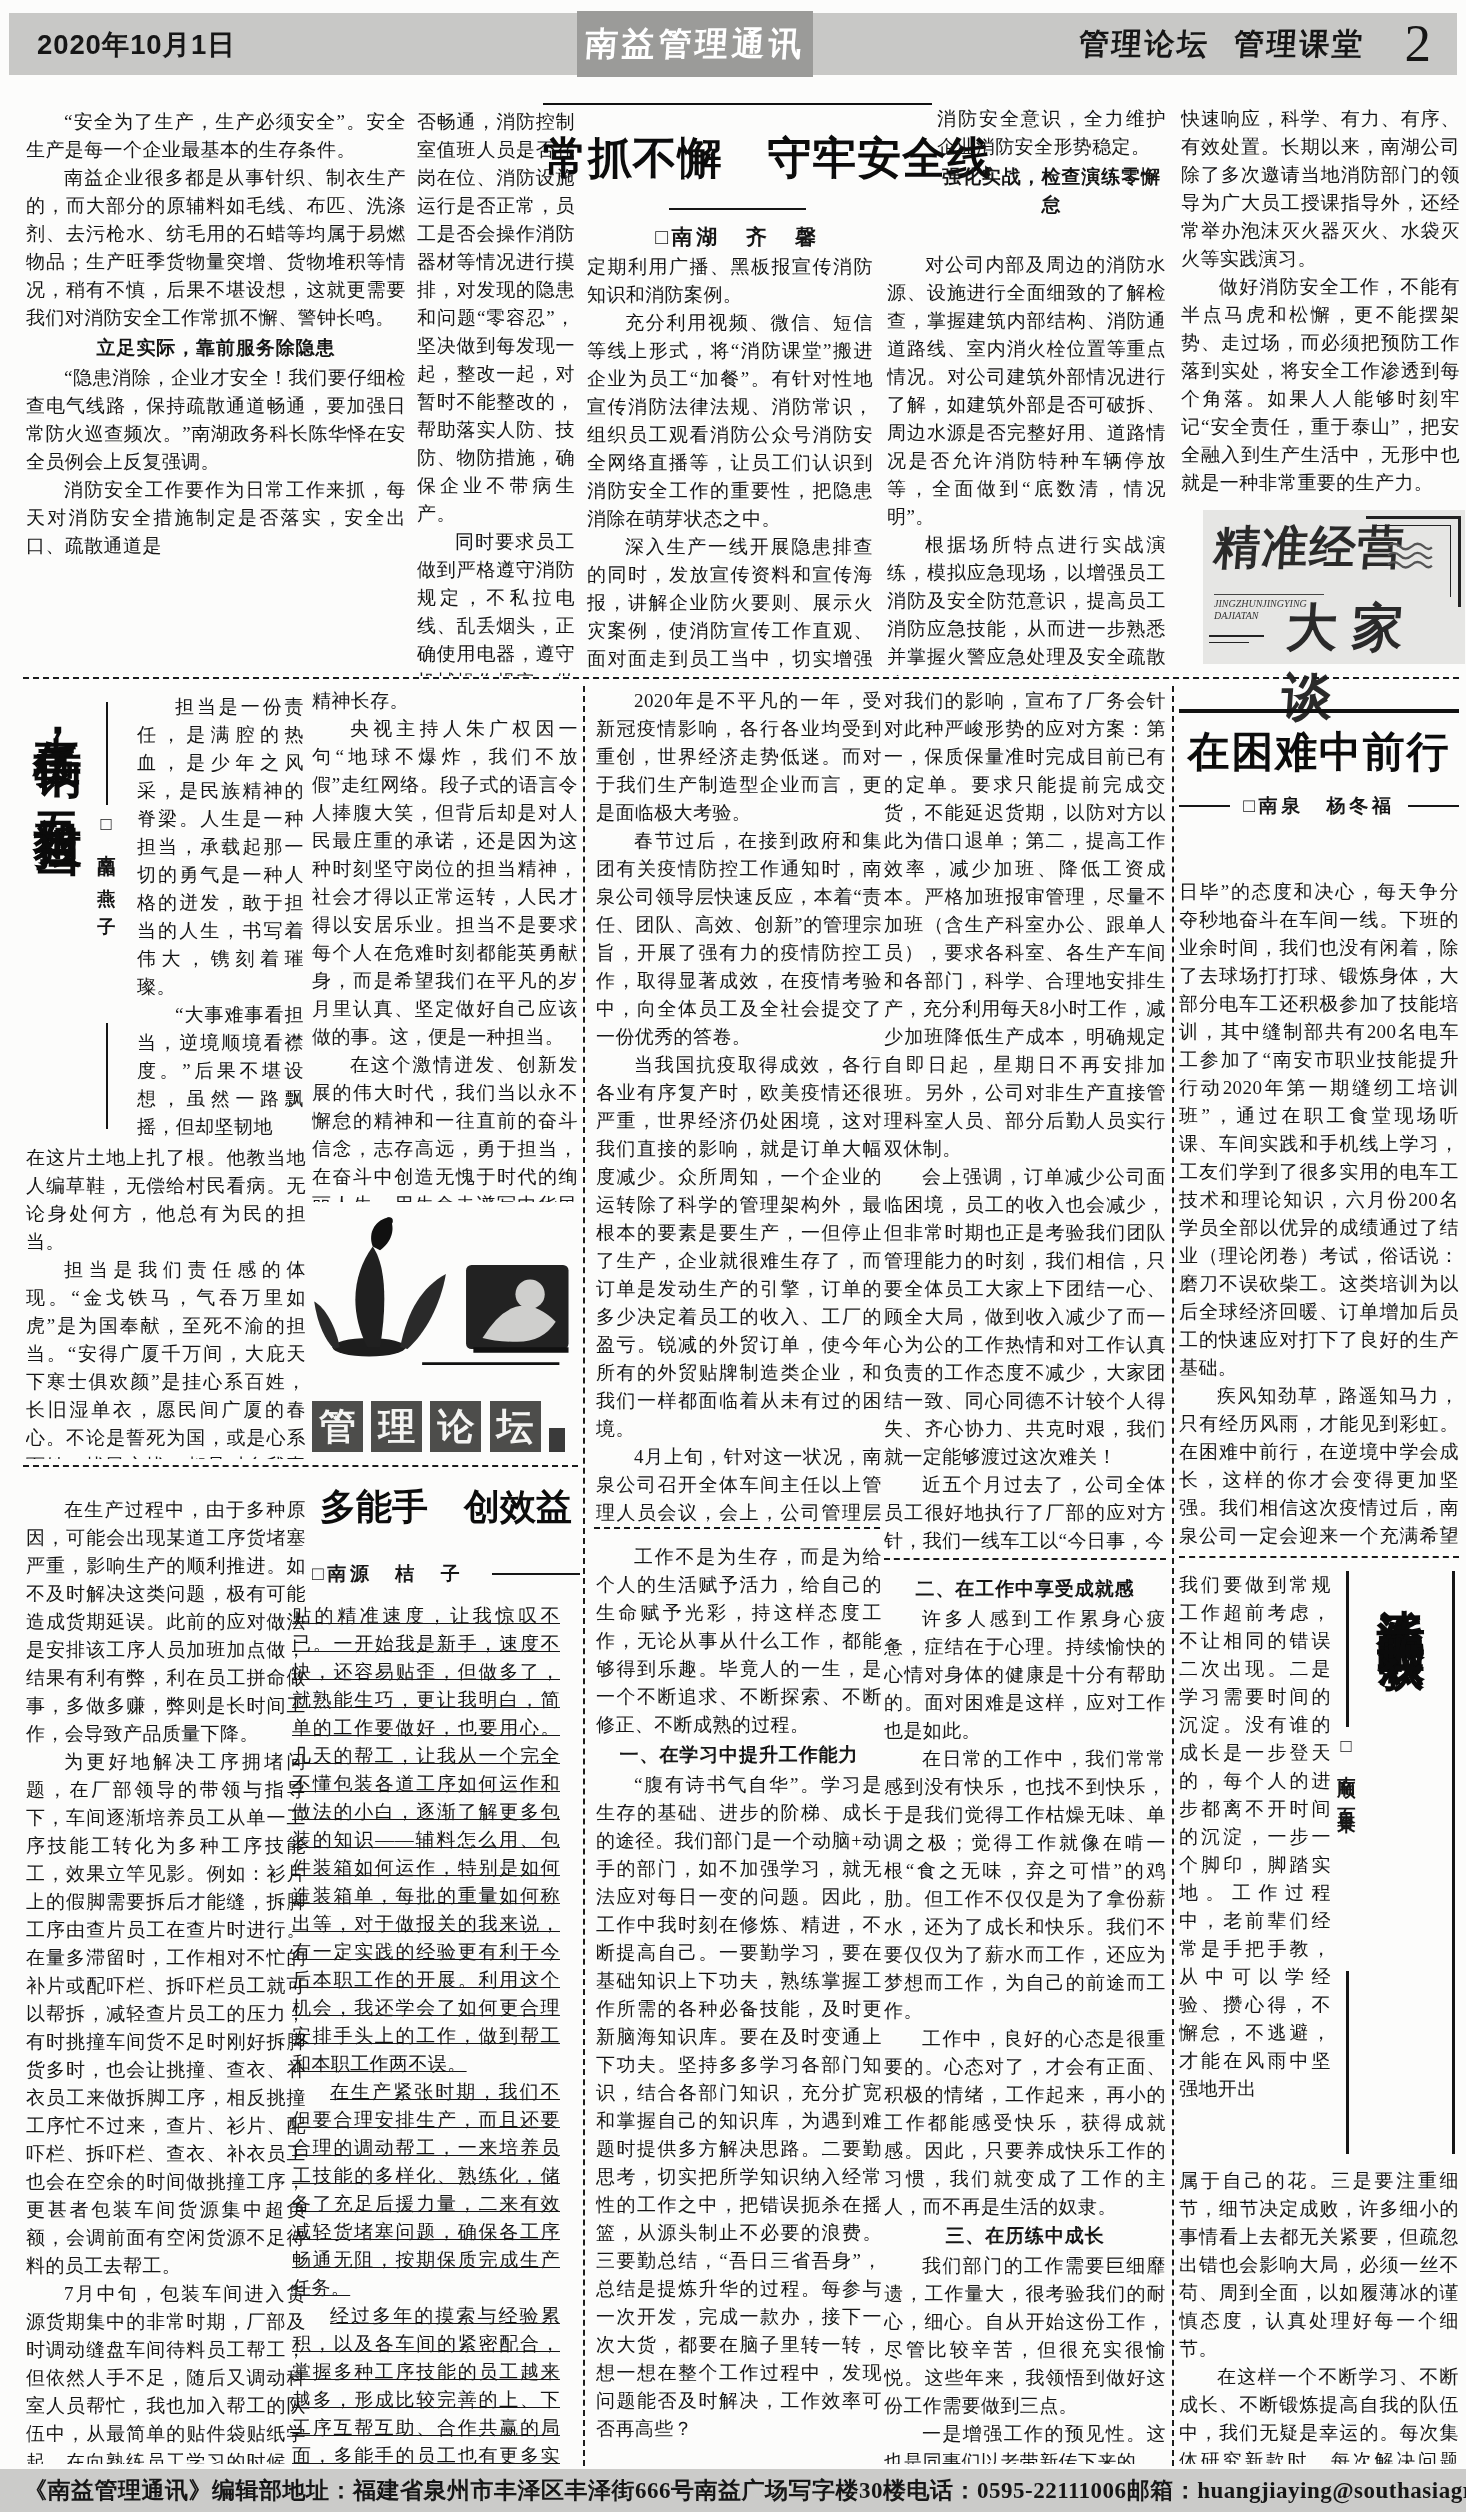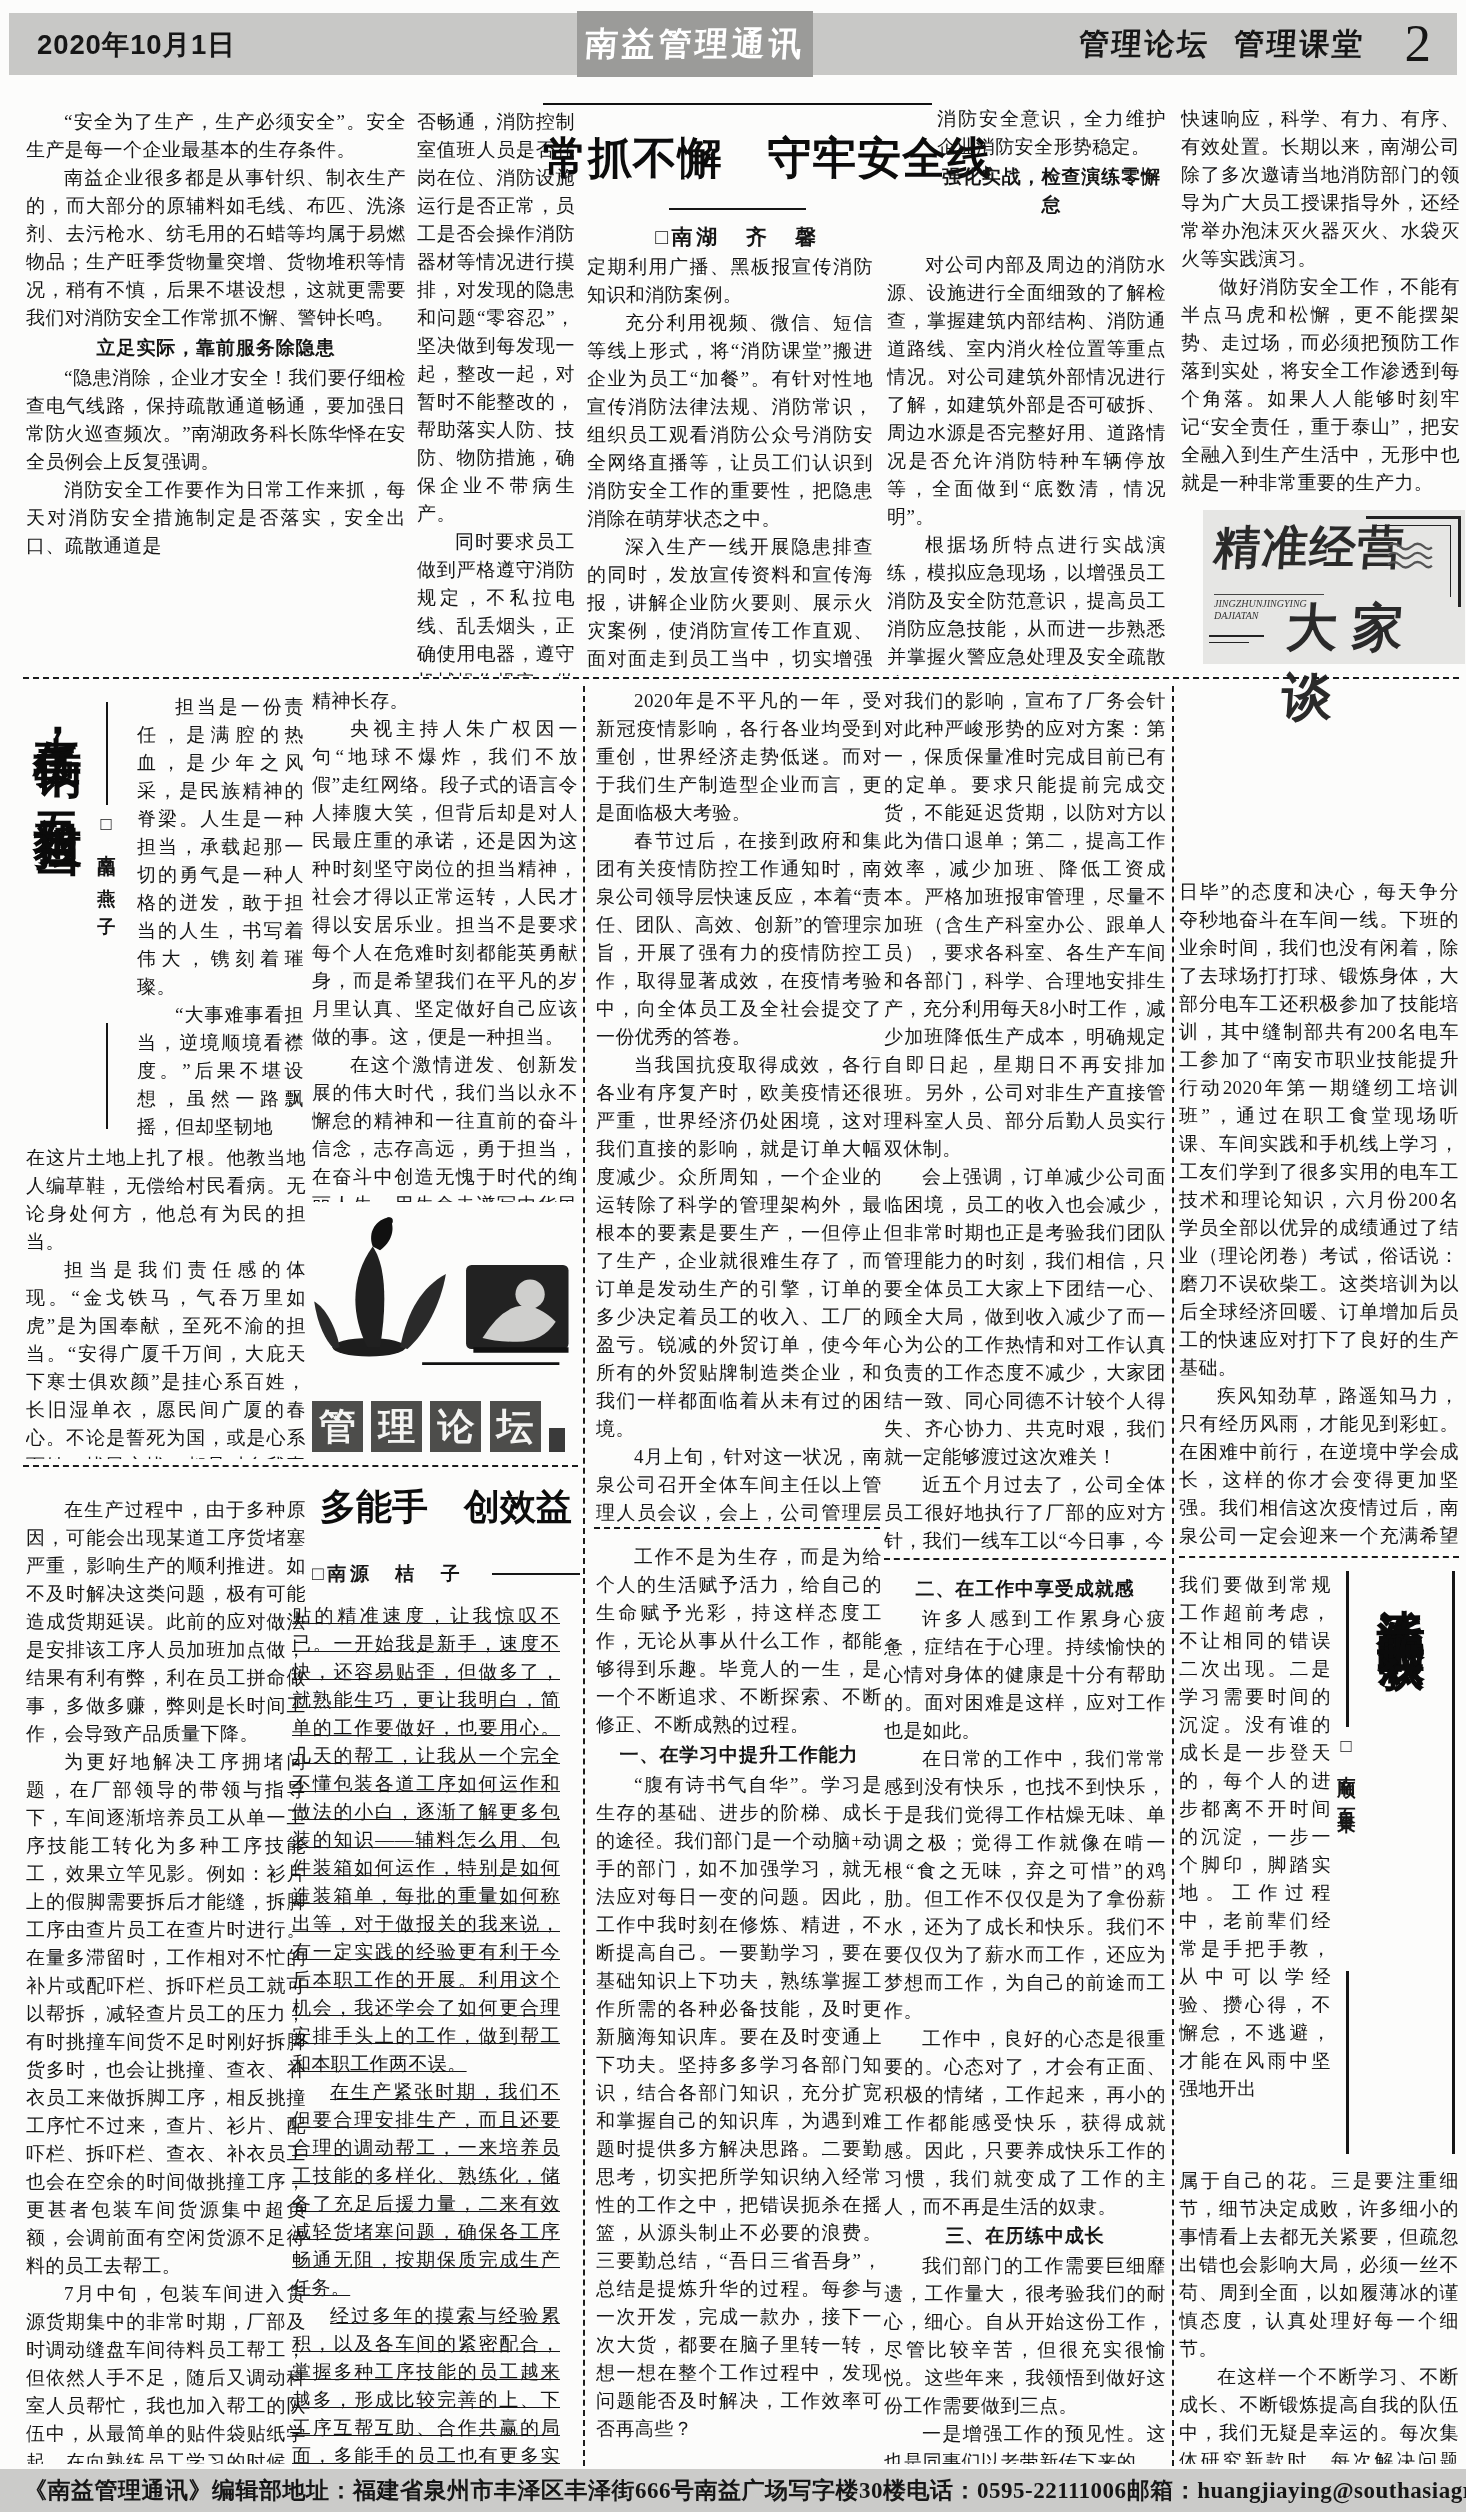--- a/index.html
+++ b/index.html
@@ -153,20 +153,29 @@
     <p class="p">春节过后，在接到政府和集团有关疫情防控工作通知时，南泉公司领导层快速反应，本着“责任、团队、高效、创新”的管理宗旨，开展了强有力的疫情防控工作，取得显著成效，在疫情考验中，向全体员工及全社会提交了一份优秀的答卷。</p>
     <p class="p">当我国抗疫取得成效，各行各业有序复产时，欧美疫情还很严重，世界经济仍处困境，这对我们直接的影响，就是订单大幅度减少。众所周知，一个企业的运转除了科学的管理架构外，最根本的要素是要生产，一但停止了生产，企业就很难生存了，而订单是发动生产的引擎，订单的多少决定着员工的收入、工厂的盈亏。锐减的外贸订单，使今年所有的外贸贴牌制造类企业，和我们一样都面临着从未有过的困境。</p>
     <p class="p">4月上旬，针对这一状况，南泉公司召开全体车间主任以上管理人员会议，会上，公司管理层分析了今年订单大量减少等“疫情”</p>
   </div>
   <div class="abs body-col" style="left:884px;top:687px;width:282px;height:865px;">
     <p class="pc">对我们的影响，宣布了厂务会针对此种严峻形势的应对方案：第一，保质保量准时完成目前已有的定单。要求只能提前完成交货，不能延迟货期，以防对方以此为借口退单；第二，提高工作效率，减少加班、降低工资成本。严格加班报审管理，尽量不加班（含生产科室办公、跟单人员），要求各科室、各生产车间和各部门，科学、合理地安排生产，充分利用每天8小时工作，减少加班降低生产成本，明确规定自即日起，星期日不再安排加班。另外，公司对非生产直接管理科室人员、部分后勤人员实行双休制。</p>
     <p class="p">会上强调，订单减少公司面临困境，员工的收入也会减少，但非常时期也正是考验我们团队管理能力的时刻，我们相信，只要全体员工大家上下团结一心、顾全大局，做到收入减少了而一心为公的工作热情和对工作认真负责的工作态度不减少，大家团结一致、同心同德不计较个人得失、齐心协力、共克时艰，我们就一定能够渡过这次难关！</p>
     <p class="p">近五个月过去了，公司全体员工很好地执行了厂部的应对方针，我们一线车工以“今日事，今</p>
   </div>
 
+  <div class="abs" style="left:1179px;top:689px;width:280px;height:183px;">
+    <div style="border-top:4.6px solid #111;margin-top:20px;"></div>
+    <div class="headline" style="font-size:42px;text-align:center;margin-top:11px;letter-spacing:1.8px;white-space:nowrap;">在困难中前行</div>
+    <div class="byline-row" style="margin-top:13px;">
+      <span class="hrule" style="width:53px;"></span>
+      <span class="byline-text" style="font-size:19px;">□南泉　杨冬福</span>
+      <span class="hrule" style="width:53px;"></span>
+    </div>
+  </div>
   <div class="abs body-col" style="left:1179px;top:878px;width:280px;height:675px;">
     <p class="pc">日毕”的态度和决心，每天争分夺秒地奋斗在车间一线。下班的业余时间，我们也没有闲着，除了去球场打打球、锻炼身体，大部分电车工还积极参加了技能培训，其中缝制部共有200名电车工参加了“南安市职业技能提升行动2020年第一期缝纫工培训班”，通过在职工食堂现场听课、车间实践和手机线上学习，工友们学到了很多实用的电车工技术和理论知识，六月份200名学员全部以优异的成绩通过了结业（理论闭卷）考试，俗话说：磨刀不误砍柴工。这类培训为以后全球经济回暖、订单增加后员工的快速应对打下了良好的生产基础。</p>
     <p class="p">疾风知劲草，路遥知马力，只有经历风雨，才能见到彩虹。在困难中前行，在逆境中学会成长，这样的你才会变得更加坚强。我们相信这次疫情过后，南泉公司一定会迎来一个充满希望的更加美好的明天。</p>
   </div>
 
   <div class="abs body-col" style="left:26px;top:1496px;width:280px;height:968px;">
     <p class="p">在生产过程中，由于多种原因，可能会出现某道工序货堵塞严重，影响生产的顺利推进。如不及时解决这类问题，极有可能造成货期延误。此前的应对做法是安排该工序人员加班加点做，结果有利有弊，利在员工拼命做事，多做多赚，弊则是长时间工作，会导致产品质量下降。</p>
     <p class="p">为更好地解决工序拥堵问题，在厂部领导的带领与指导下，车间逐渐培养员工从单一工序技能工转化为多种工序技能工，效果立竿见影。例如：衫片上的假脚需要拆后才能缝，拆脚工序由查片员工在查片时进行。在量多滞留时，工作相对不忙的补片或配吓栏、拆吓栏员工就可以帮拆，减轻查片员工的压力；有时挑撞车间货不足时刚好拆脚货多时，也会让挑撞、查衣、补衣员工来做拆脚工序，相反挑撞工序忙不过来，查片、衫片、配吓栏、拆吓栏、查衣、补衣员工也会在空余的时间做挑撞工序，更甚者包装车间货源集中超负额，会调前面有空闲货源不足待料的员工去帮工。</p>
     <p class="p">7月中旬，包装车间进入货源货期集中的非常时期，厂部及时调动缝盘车间待料员工帮工，但依然人手不足，随后又调动科室人员帮忙，我也加入帮工的队伍中，从最简单的贴件袋贴纸学起。在向熟练员工学习的时候，她秒</p>
   </div>

